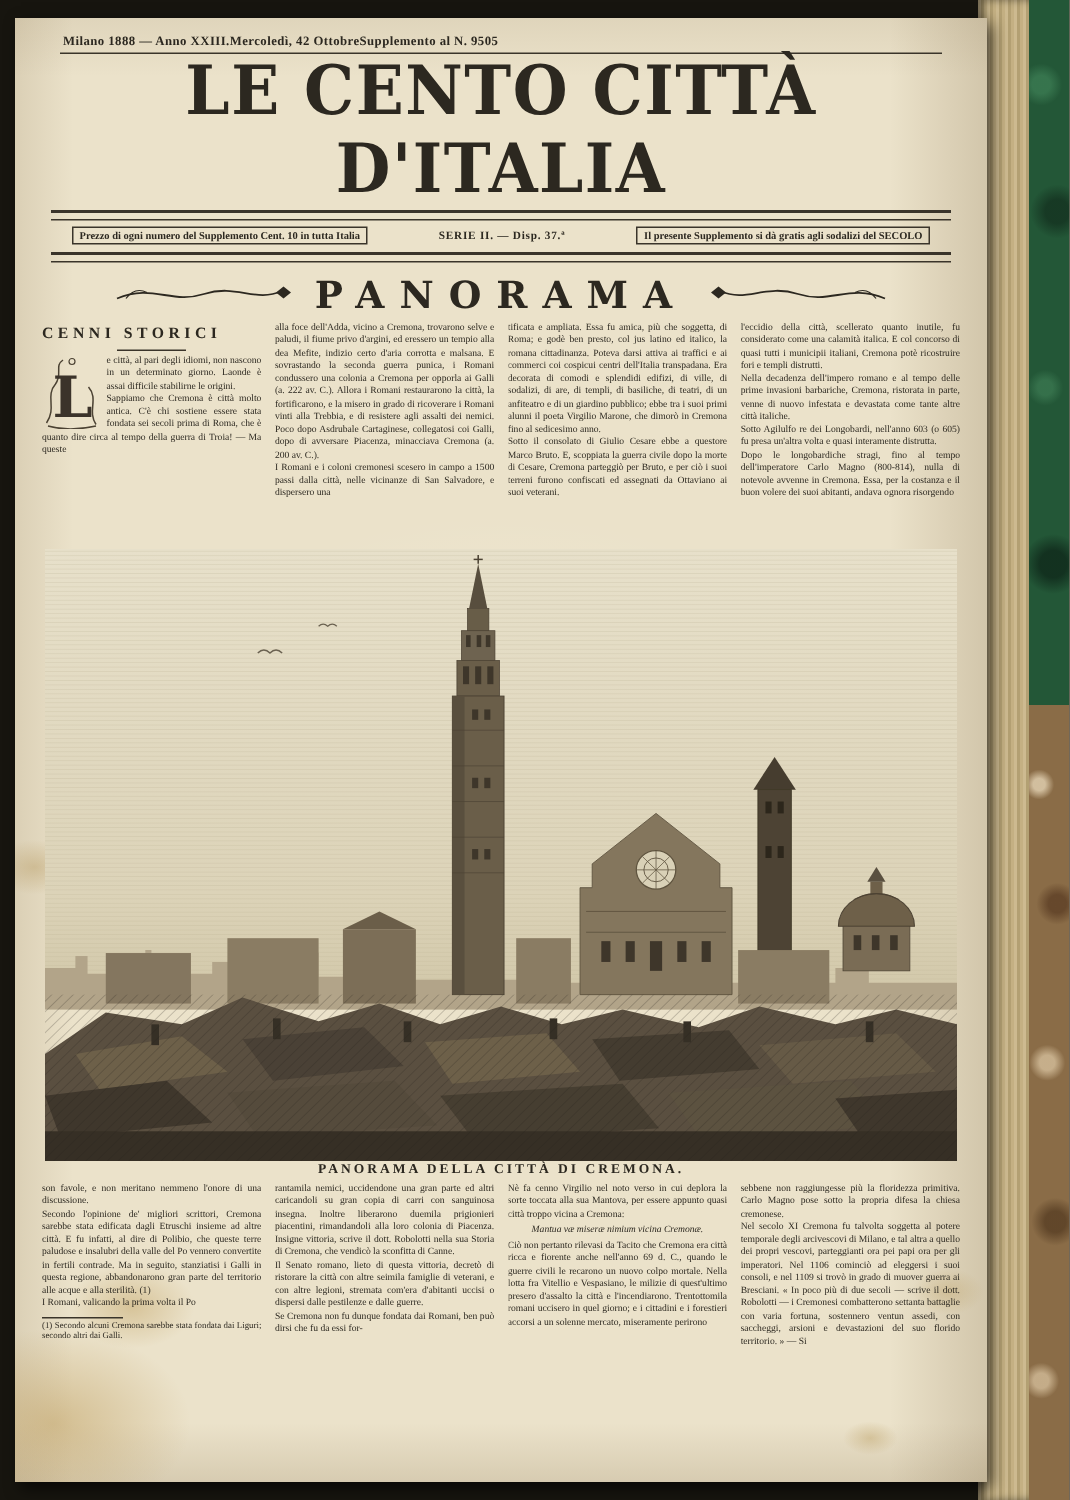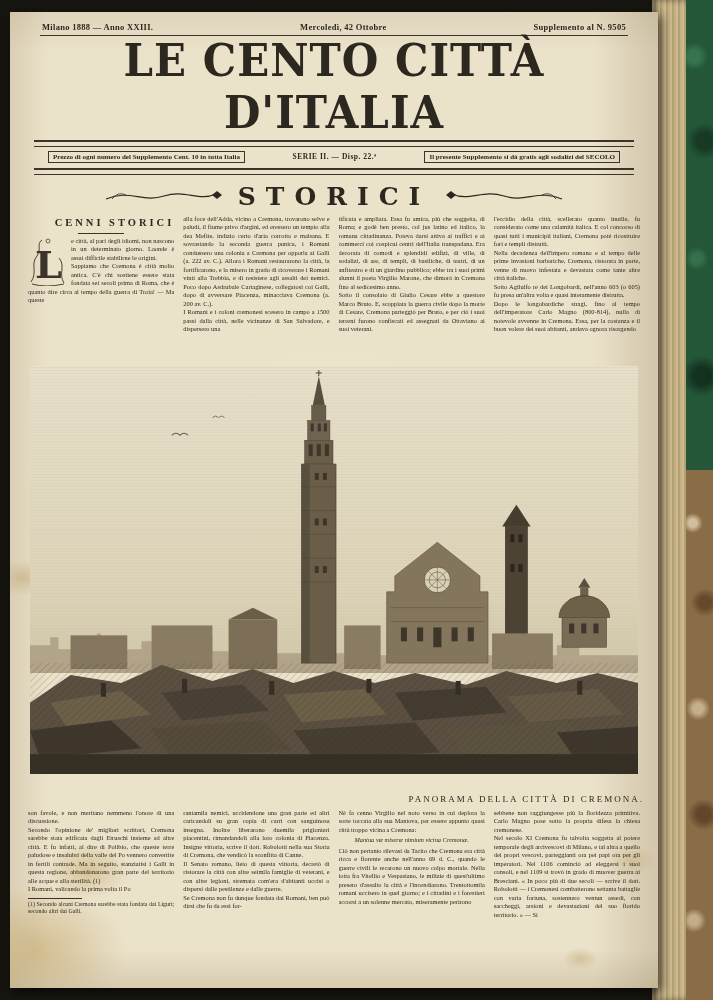--- a/index.html
+++ b/index.html
@@ -35,21 +35,21 @@
       radial-gradient(ellipse 40px 26px at 2% 58%, rgba(180,150,90,.4), transparent 70%),
       radial-gradient(ellipse 34px 22px at 96% 87%, rgba(185,155,92,.35), transparent 70%),
       radial-gradient(ellipse 26px 16px at 88% 97%, rgba(185,155,92,.4), transparent 70%),
       radial-gradient(ellipse 300px 200px at 50% 50%, rgba(255,252,240,.25), transparent 80%),
       linear-gradient(90deg, rgba(120,95,55,.14), transparent 6%, transparent 90%, rgba(110,85,45,.2)),
       linear-gradient(180deg, rgba(120,95,55,.1), transparent 4%, transparent 96%, rgba(110,85,45,.16)),
       #ebe2ca;
     box-shadow:3px 4px 10px rgba(0,0,0,.65);}
 
   
-  .edition{display:flex;justify-content:space-between;font-size:8.5px;font-weight:bold;
+  .edition{display:flex;justify-content:flex-start;font-size:8.5px;font-weight:bold;
     letter-spacing:.3px;padding:2px 18px 1px 18px;}
   .hairline{border:none;border-top:1px solid #3a342a;margin:2px 16px 1px 16px;}
 
   
   .masthead{margin:2px 0 0 0;text-align:center;font-family:"DejaVu Serif",serif;
     font-size:42px;font-weight:bold;letter-spacing:1px;transform:scaleY(1.08);
     line-height:1.15;}
   .subtitle{margin:3px 0 0 0;text-align:center;font-family:"DejaVu Serif",serif;
     font-size:22px;font-weight:normal;line-height:1.1;}
   .double-rule{height:4px;border-top:2px solid #3a342a;border-bottom:1px solid #3a342a;
@@ -67,39 +67,39 @@
     letter-spacing:10px;margin:0;line-height:1;}
   .flourish{width:120px;height:18px;flex:0 0 auto;}
   .flourish.right{transform:scaleX(-1);}
 
   
   .columns{display:flex;gap:9px;margin:2px 4px;overflow:hidden;}
   .columns.top{height:146px;}
   .columns.bottom{flex:1;}
   .col{flex:1 1 0;font-size:6.4px;line-height:1.33;text-align:justify;overflow:hidden;}
   .coltext{white-space:pre-line;}
-  .section-head{text-align:right;font-size:10.5px;font-weight:bold;letter-spacing:3px;
+  .section-head{text-align:left;font-size:10.5px;font-weight:bold;letter-spacing:3px;
     margin:1px 0 3px 0;white-space:nowrap;}
   .section-head-rule{width:46px;border:none;border-top:1px solid #3a342a;margin:0 auto 3px auto;}
 
   .dropcap{float:left;width:40px;height:48px;margin:1px 3px 1px 0;position:relative;}
   .dropcap svg{position:absolute;left:0;top:0;}
   .dropcap .letter{position:absolute;left:7px;top:2px;font-family:"DejaVu Serif",serif;
     font-size:38px;font-weight:bold;color:#3b332a;}
 
   .quote{font-style:italic;text-align:center;margin:2px 0;white-space:pre-line;}
 
   .footnote-rule{width:54px;border:none;border-top:1px solid #3a342a;margin:4px 0 2px 0;}
   .footnote{font-size:5.9px;line-height:1.3;text-align:justify;}
 
   
   .engraving{margin:3px 6px 0 6px;}
   .engraving svg{display:block;width:100%;height:408px;}
-  .caption{text-align:right;font-size:9px;font-weight:normal;letter-spacing:2px;
-    margin:20px 0 3px 0;}
+  .caption{text-align:center;font-size:9px;font-weight:bold;letter-spacing:2px;
+    margin:0 0 3px 0;}
 </style>
 </head>
 <body>
 
 <div class="photo">
 
   <div class="edge-pages"></div>
   <div class="binding-top"></div>
   <div class="binding-bottom"></div>
 
@@ -110,32 +110,32 @@
       <span>Mercoledì, 42 Ottobre</span>
       <span>Supplemento al N. 9505</span>
     </div>
     <hr class="hairline">
 
     <h1 class="masthead">LE CENTO CITTÀ D'ITALIA</h1>
     <div class="double-rule"></div>
 
     <div class="info-bar">
       <span class="info-box">Prezzo di ogni numero del Supplemento Cent. 10 in tutta Italia</span>
-      <span class="info-center">SERIE II. — Disp. 22.ª</span>
+      <span class="info-center">SERIE II. — Disp. 37.ª</span>
       <span class="info-box">Il presente Supplemento si dà gratis agli sodalizi del SECOLO</span>
     </div>
     <div class="double-rule"></div>
 
     <div class="title-row">
       <svg class="flourish" viewBox="0 0 120 18">
         <path d="M2 12 C 26 2 38 16 60 9 C 82 2 94 15 112 7" fill="none" stroke="#2c2820" stroke-width="1.2"></path>
         <path d="M8 12 q6 -8 14 -4" fill="none" stroke="#2c2820" stroke-width=".8"></path>
         <polygon points="113,4 118,8 113,12 108,8" fill="#2c2820"></polygon>
       </svg>
-      <h2 class="article-title">STORICI</h2>
+      <h2 class="article-title">PANORAMA</h2>
       <svg class="flourish right" viewBox="0 0 120 18">
         <path d="M2 12 C 26 2 38 16 60 9 C 82 2 94 15 112 7" fill="none" stroke="#2c2820" stroke-width="1.2"></path>
         <path d="M8 12 q6 -8 14 -4" fill="none" stroke="#2c2820" stroke-width=".8"></path>
         <polygon points="113,4 118,8 113,12 108,8" fill="#2c2820"></polygon>
       </svg>
     </div>
 
     <div class="columns top">
       <div class="col">
         <div class="section-head">CENNI STORICI</div>

